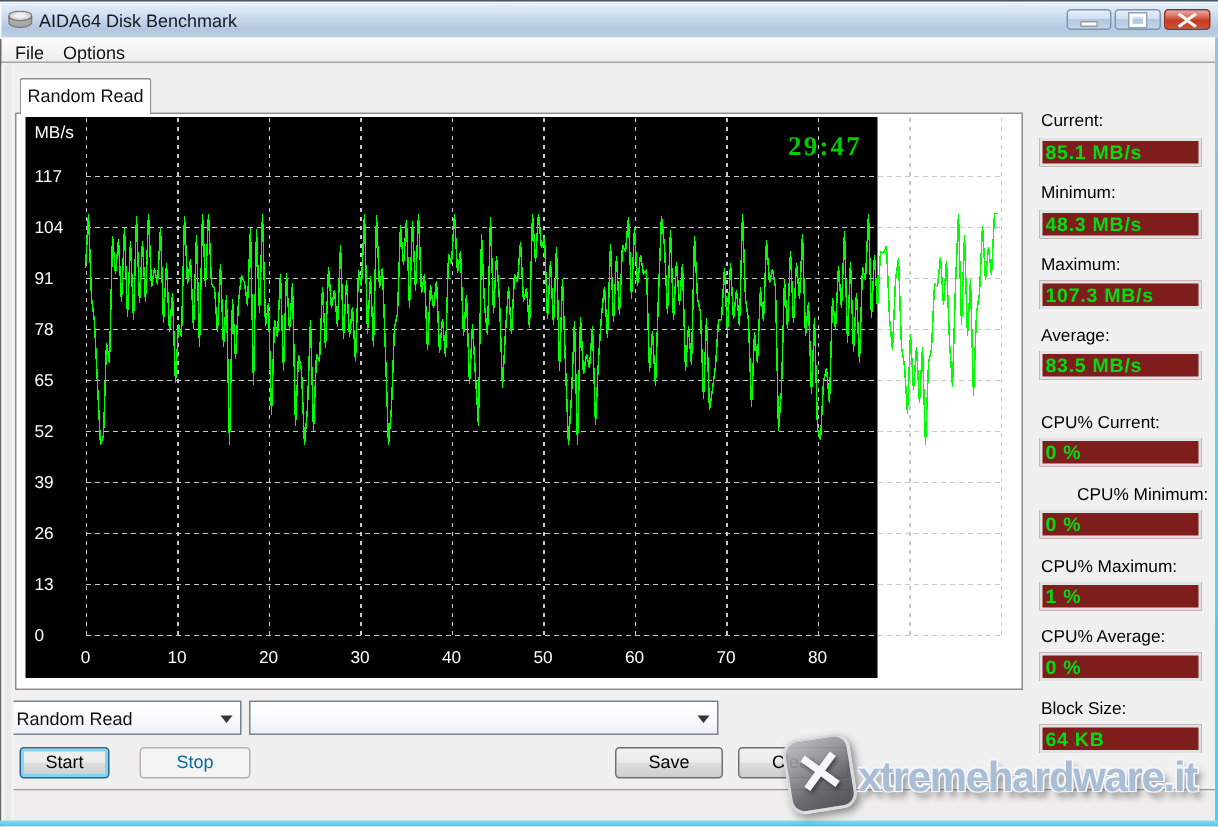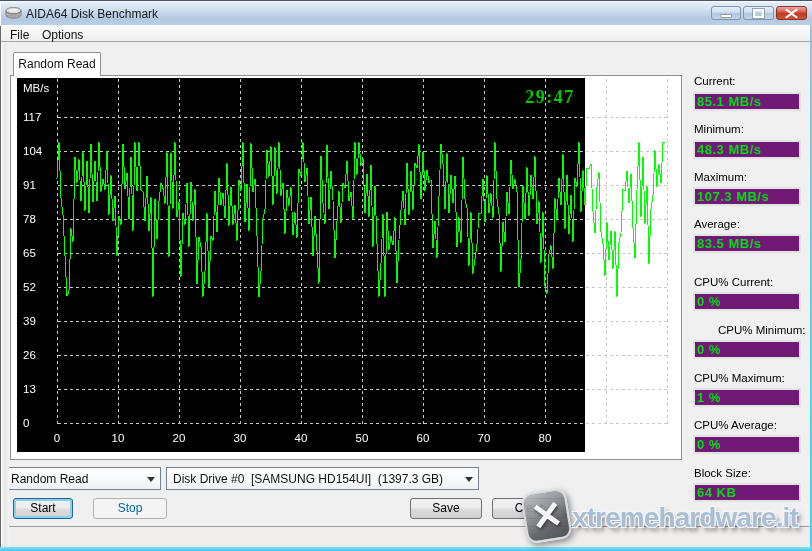--- a/index.html
+++ b/index.html
@@ -27,21 +27,21 @@
 
 #tabpanel { left:10px; top:75px; width:672px; height:385px; background:#ffffff; border:1px solid #8f8f8f; }
 #tab { left:13px; top:52px; width:88px; height:24px; background:#ffffff; border:1px solid #8f8f8f; border-bottom:none; border-radius:2px 2px 0 0; z-index:3;
   font-size:12px; color:#111; text-align:center; padding-top:4px; }
 
 
 #chart { left:17px; top:78px; width:568px; height:374px; background:#000; }
 
 
 .sl { left:694px; font-size:11.5px; color:#000; }
-.sb { left:693px; width:108px; height:19px; background:#701a75; border:2px solid #e2e2e2; }
+.sb { left:693px; width:108px; height:19px; background:#7f1d1d; border:2px solid #e2e2e2; }
 .sb span { position:absolute; left:2px; top:0px; font-size:13px; font-weight:bold; color:#00dd11; letter-spacing:0.5px; }
 
 
 .combo { top:467px; height:23px; border:1px solid #75828f; border-radius:0;
   background:linear-gradient(to bottom,#ffffff 0%,#f6f8fa 60%,#eef1f5 100%); }
 .combo .ct { position:absolute; left:6px; top:4px; font-size:12px; color:#111; white-space:nowrap; }
 .combo .arr { position:absolute; right:5px; top:9px; width:0; height:0; border-left:4px solid transparent; border-right:4px solid transparent; border-top:5px solid #333; }
 
 
 .btn { top:498px; height:21px; border-radius:3px; font-size:12px; color:#000; text-align:center; line-height:19px; }
@@ -173,21 +173,20 @@
   </div>
 <div class="abs sl" style="top:467px;">Block Size:</div>
 <div class="abs sb" style="top:483px;">
     <span>64 KB</span>
   </div>
 <div class="abs combo" style="left:4px; width:157px;">
     <span class="ct">Random Read</span>
     <span class="arr"></span>
   </div>
 <div class="abs combo" style="left:166px; width:313px;">
-    <span class="ct">Disk Drive #0&nbsp;&nbsp;[SAMSUNG HD154UI]&nbsp;&nbsp;(1397.3 GB)</span>
     <span class="arr"></span>
   </div>
 <div class="abs btn" id="b-start">Start</div>
 <div class="abs btn" id="b-stop">Stop</div>
 <div class="abs btn btn-n" id="b-save">Save</div>
 <div class="abs btn btn-n" id="b-clear">Clear</div>
 <div class="abs" id="botline"></div>
 <div class="abs" id="botarea"></div>
 <div class="abs" id="edge-left"></div>
 <div class="abs" style="left:1px;top:43px;width:8px;height:504px;background:linear-gradient(to right,#fafafa,#e9e9e9 45%,#e9e9e9 70%,#f6f6f6);"></div>

